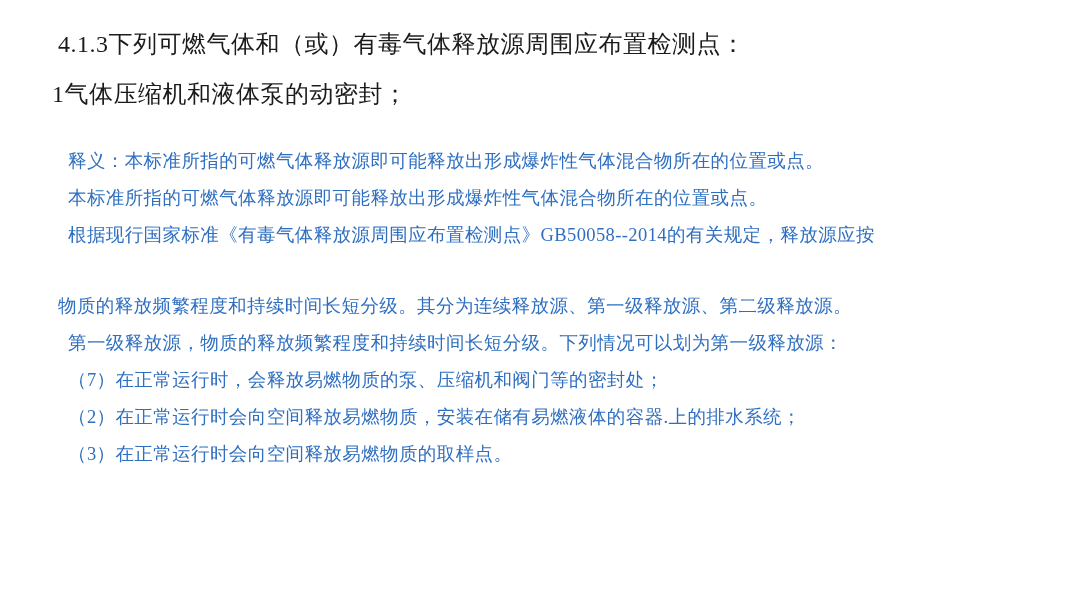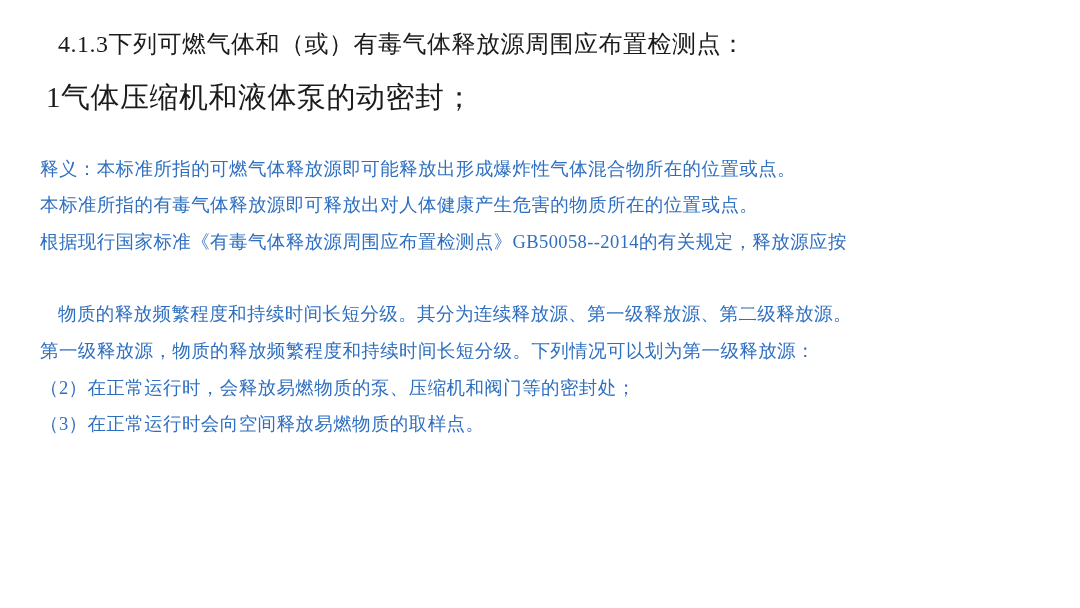--- a/index.html
+++ b/index.html
@@ -23,60 +23,62 @@
   }
   .clause-title {
     font-size: 24px;
     line-height: 1.5;
     color: #1b1b1b;
     letter-spacing: 0.5px;
     margin: 8px 0 14px 18px;
     font-weight: 500;
   }
   .clause-item {
-    font-size: 29px;
+    font-size: 24px;
     line-height: 1.5;
     color: #1b1b1b;
     letter-spacing: 0.5px;
-    margin: 0 0 20px 6px;
+    margin: 0 0 20px 12px;
     font-weight: 500;
   }
   .clause-item:first-of-type {
     margin-top: 4px;
   }
   .annotation {
     margin-top: 34px;
     color: #2f6fc0;
     font-size: 18.5px;
     line-height: 1.72;
     letter-spacing: 0.4px;
   }
   .annotation p {
     margin: 0 0 5px 0;
   }
   .annotation .indent {
     text-indent: 0;
+    margin-left: 28px;
   }
   .annotation .cont {
     padding-left: 18px;
     margin-top: 40px;
   }
 </style>
 </head>
 <body>
 
 <div class="page">
 
   <div class="clause-title">4.1.3下列可燃气体和（或）有毒气体释放源周围应布置检测点：</div>
 
   <div class="clause-item">1气体压缩机和液体泵的动密封；</div>
 
   <div class="annotation">
     <p class="indent">释义：本标准所指的可燃气体释放源即可能释放出形成爆炸性气体混合物所在的位置或点。</p>
-    <p class="indent">本标准所指的有毒气体释放源即可释放出对人体健康产生危害的物质所在的位置或点。</p>
+    <p class="indent">本标准所指的可燃气体释放源即可能释放出形成爆炸性气体混合物所在的位置或点。</p>
     <p class="indent">根据现行国家标准《有毒气体释放源周围应布置检测点》GB50058--2014的有关规定，释放源应按</p>
     <p class="cont">物质的释放频繁程度和持续时间长短分级。其分为连续释放源、第一级释放源、第二级释放源。</p>
     <p class="indent">第一级释放源，物质的释放频繁程度和持续时间长短分级。下列情况可以划为第一级释放源：</p>
-    <p class="indent">（2）在正常运行时，会释放易燃物质的泵、压缩机和阀门等的密封处；</p>
+    <p class="indent">（7）在正常运行时，会释放易燃物质的泵、压缩机和阀门等的密封处；</p>
+    <p class="indent">（2）在正常运行时会向空间释放易燃物质，安装在储有易燃液体的容器.上的排水系统；</p>
     <p class="indent">（3）在正常运行时会向空间释放易燃物质的取样点。</p>
   </div>
 
 </div>
 
 </body></html>

